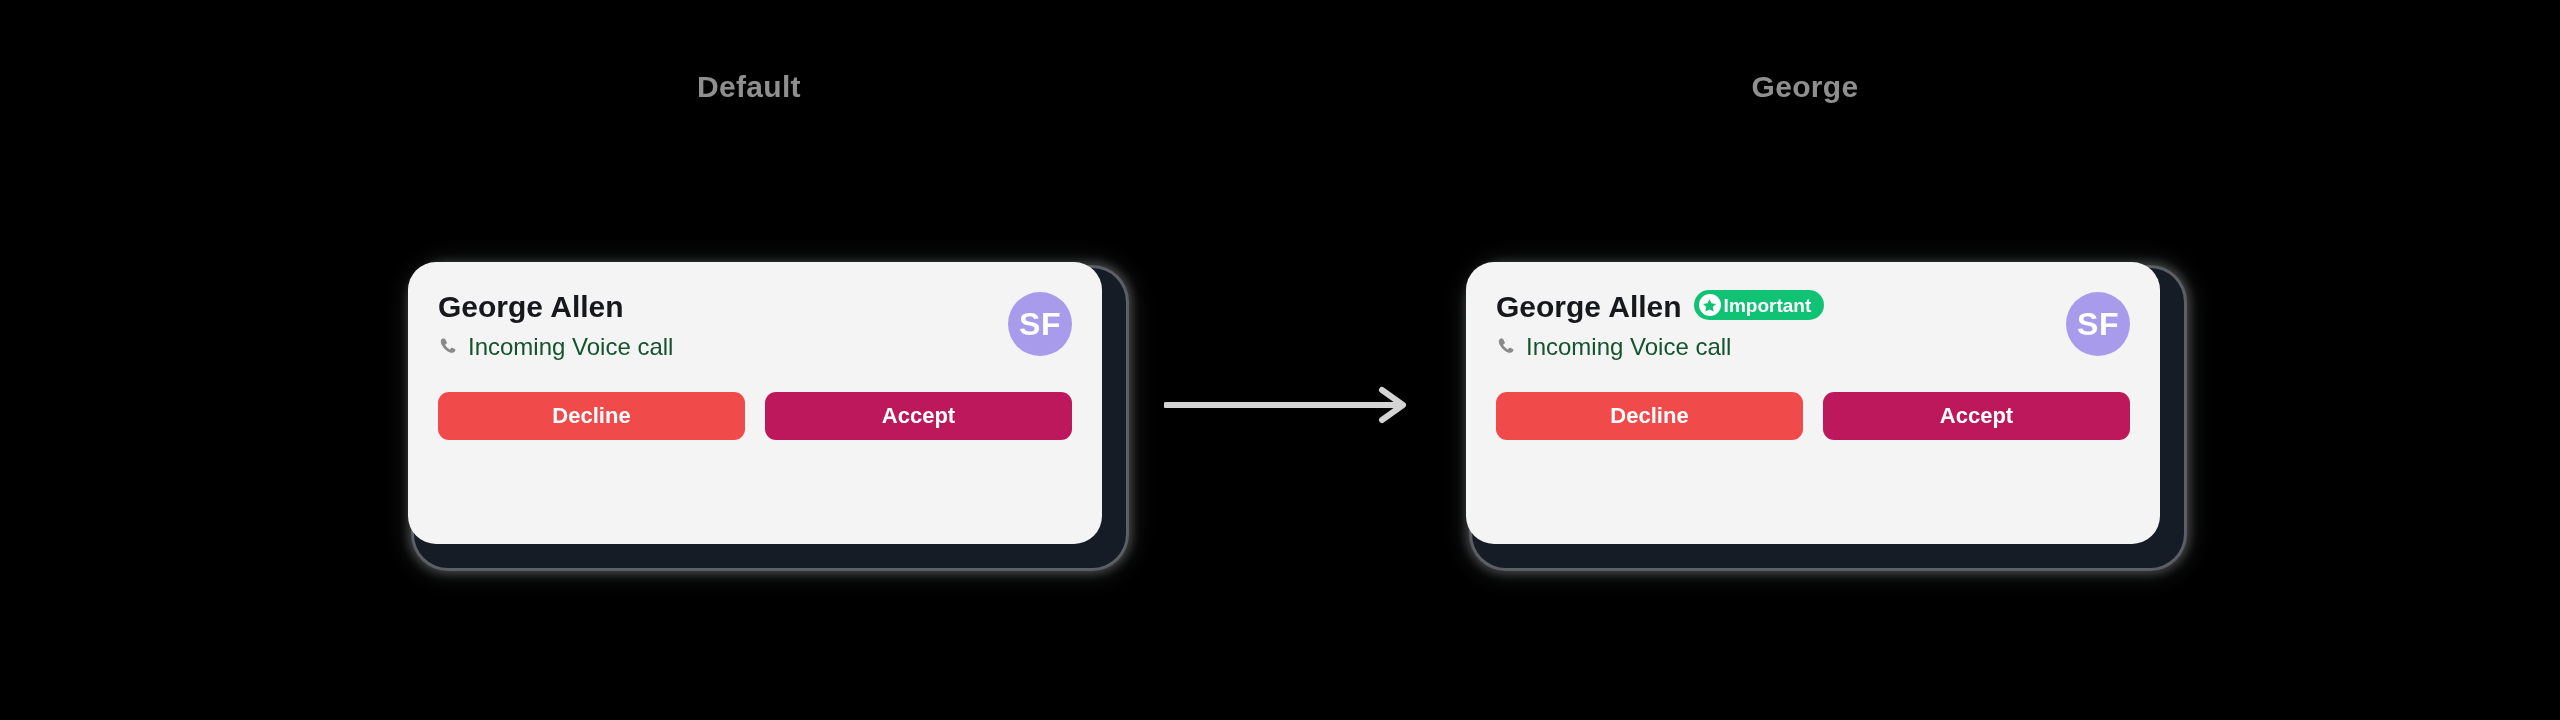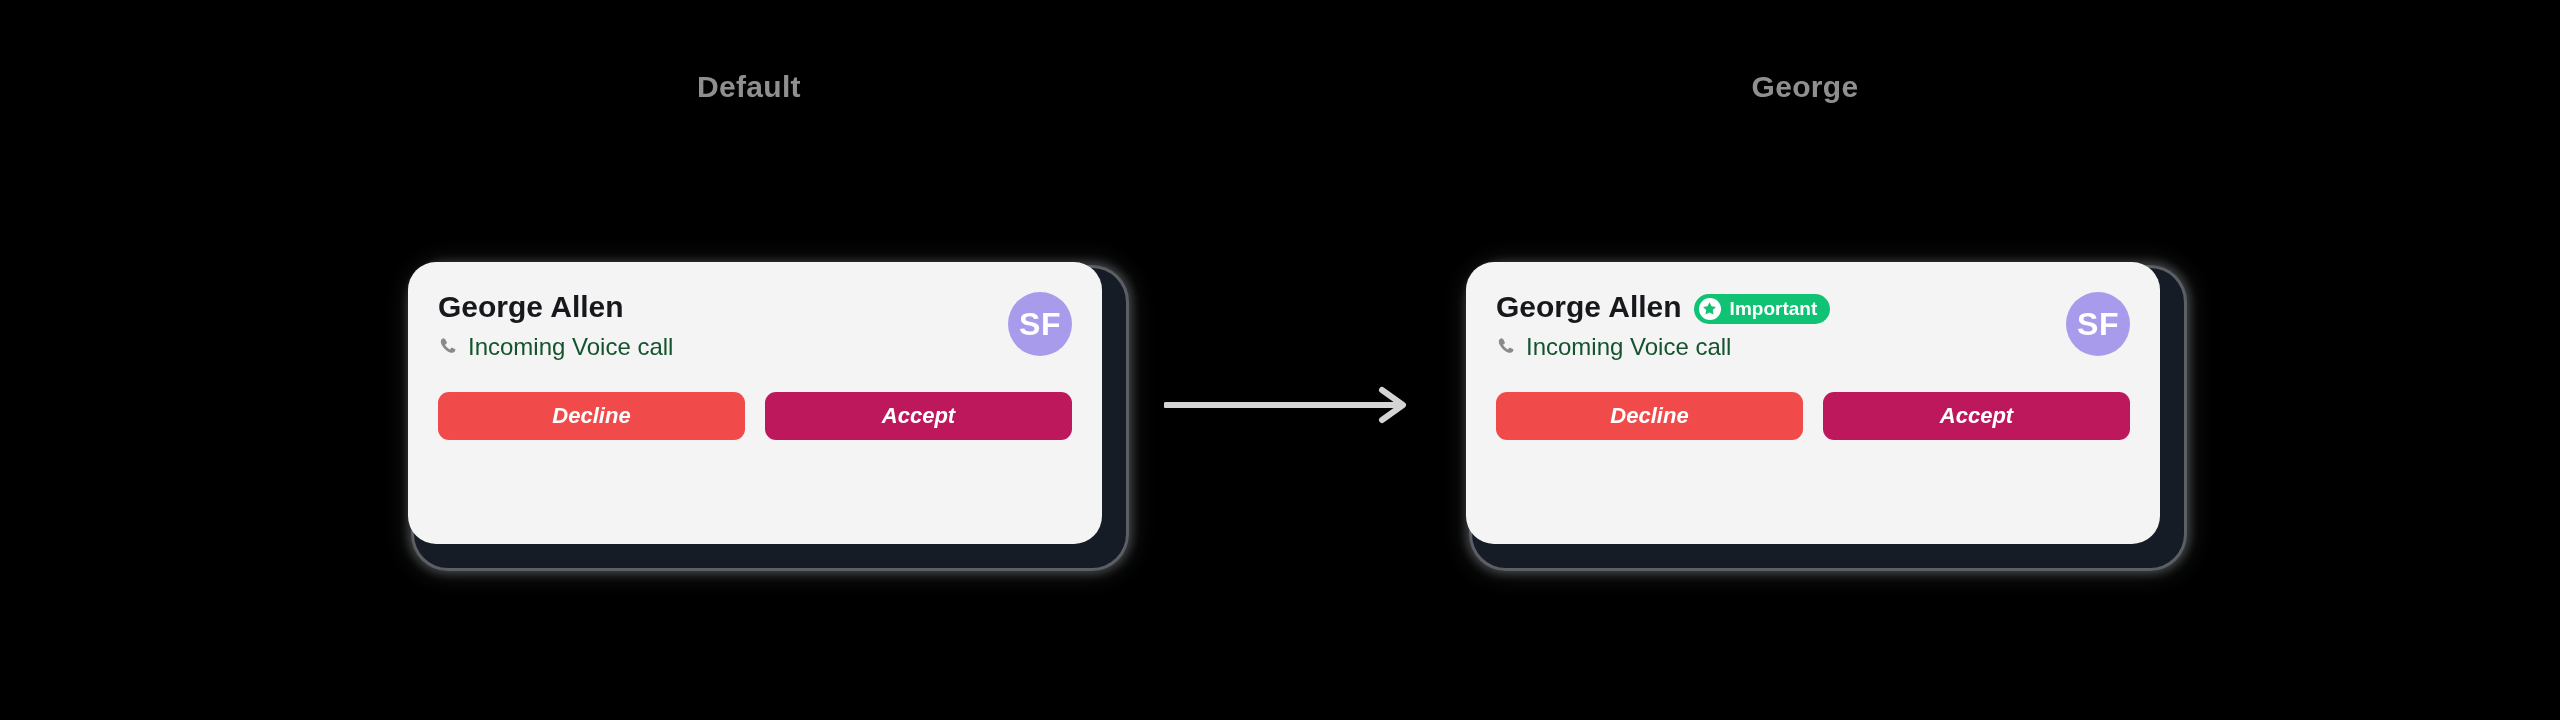--- a/index.html
+++ b/index.html
@@ -78,34 +78,34 @@
     box-sizing: border-box;
   }
   .head-row {
     display: flex;
     align-items: flex-start;
     justify-content: space-between;
   }
   .head-left { min-width: 0; }
   .title-line {
     display: flex;
-    align-items: flex-end;
+    align-items: flex-start;
     gap: 12px;
   }
   .caller-name {
     font-size: 30px;
     font-weight: bold;
     color: #16181c;
     white-space: nowrap;
     line-height: 1.12;
   }
   .badge {
     display: inline-flex;
     align-items: center;
-    gap: 9px;
+    gap: 3px;
     background: #10c274;
     border-radius: 999px;
     padding: 4px 13px 4px 5px;
     height: 30px;
     box-sizing: border-box;
   }
   .badge-star {
     width: 22px;
     height: 22px;
     border-radius: 50%;
@@ -174,21 +174,20 @@
     border-radius: 11px;
     color: #ffffff;
     font-family: "Liberation Sans", sans-serif;
     font-size: 22px;
     font-weight: bold;
     cursor: pointer;
     display: flex;
     align-items: center;
     justify-content: center;
     padding: 0;
-    font-style: italic;
   }
   .btn-decline { background: #f04a4a; }
   .btn-accept  { background: #be185d; }
 </style>
 </head>
 <body>
 
 <div class="stage">
 
   <div class="caption caption-default">Default</div>

